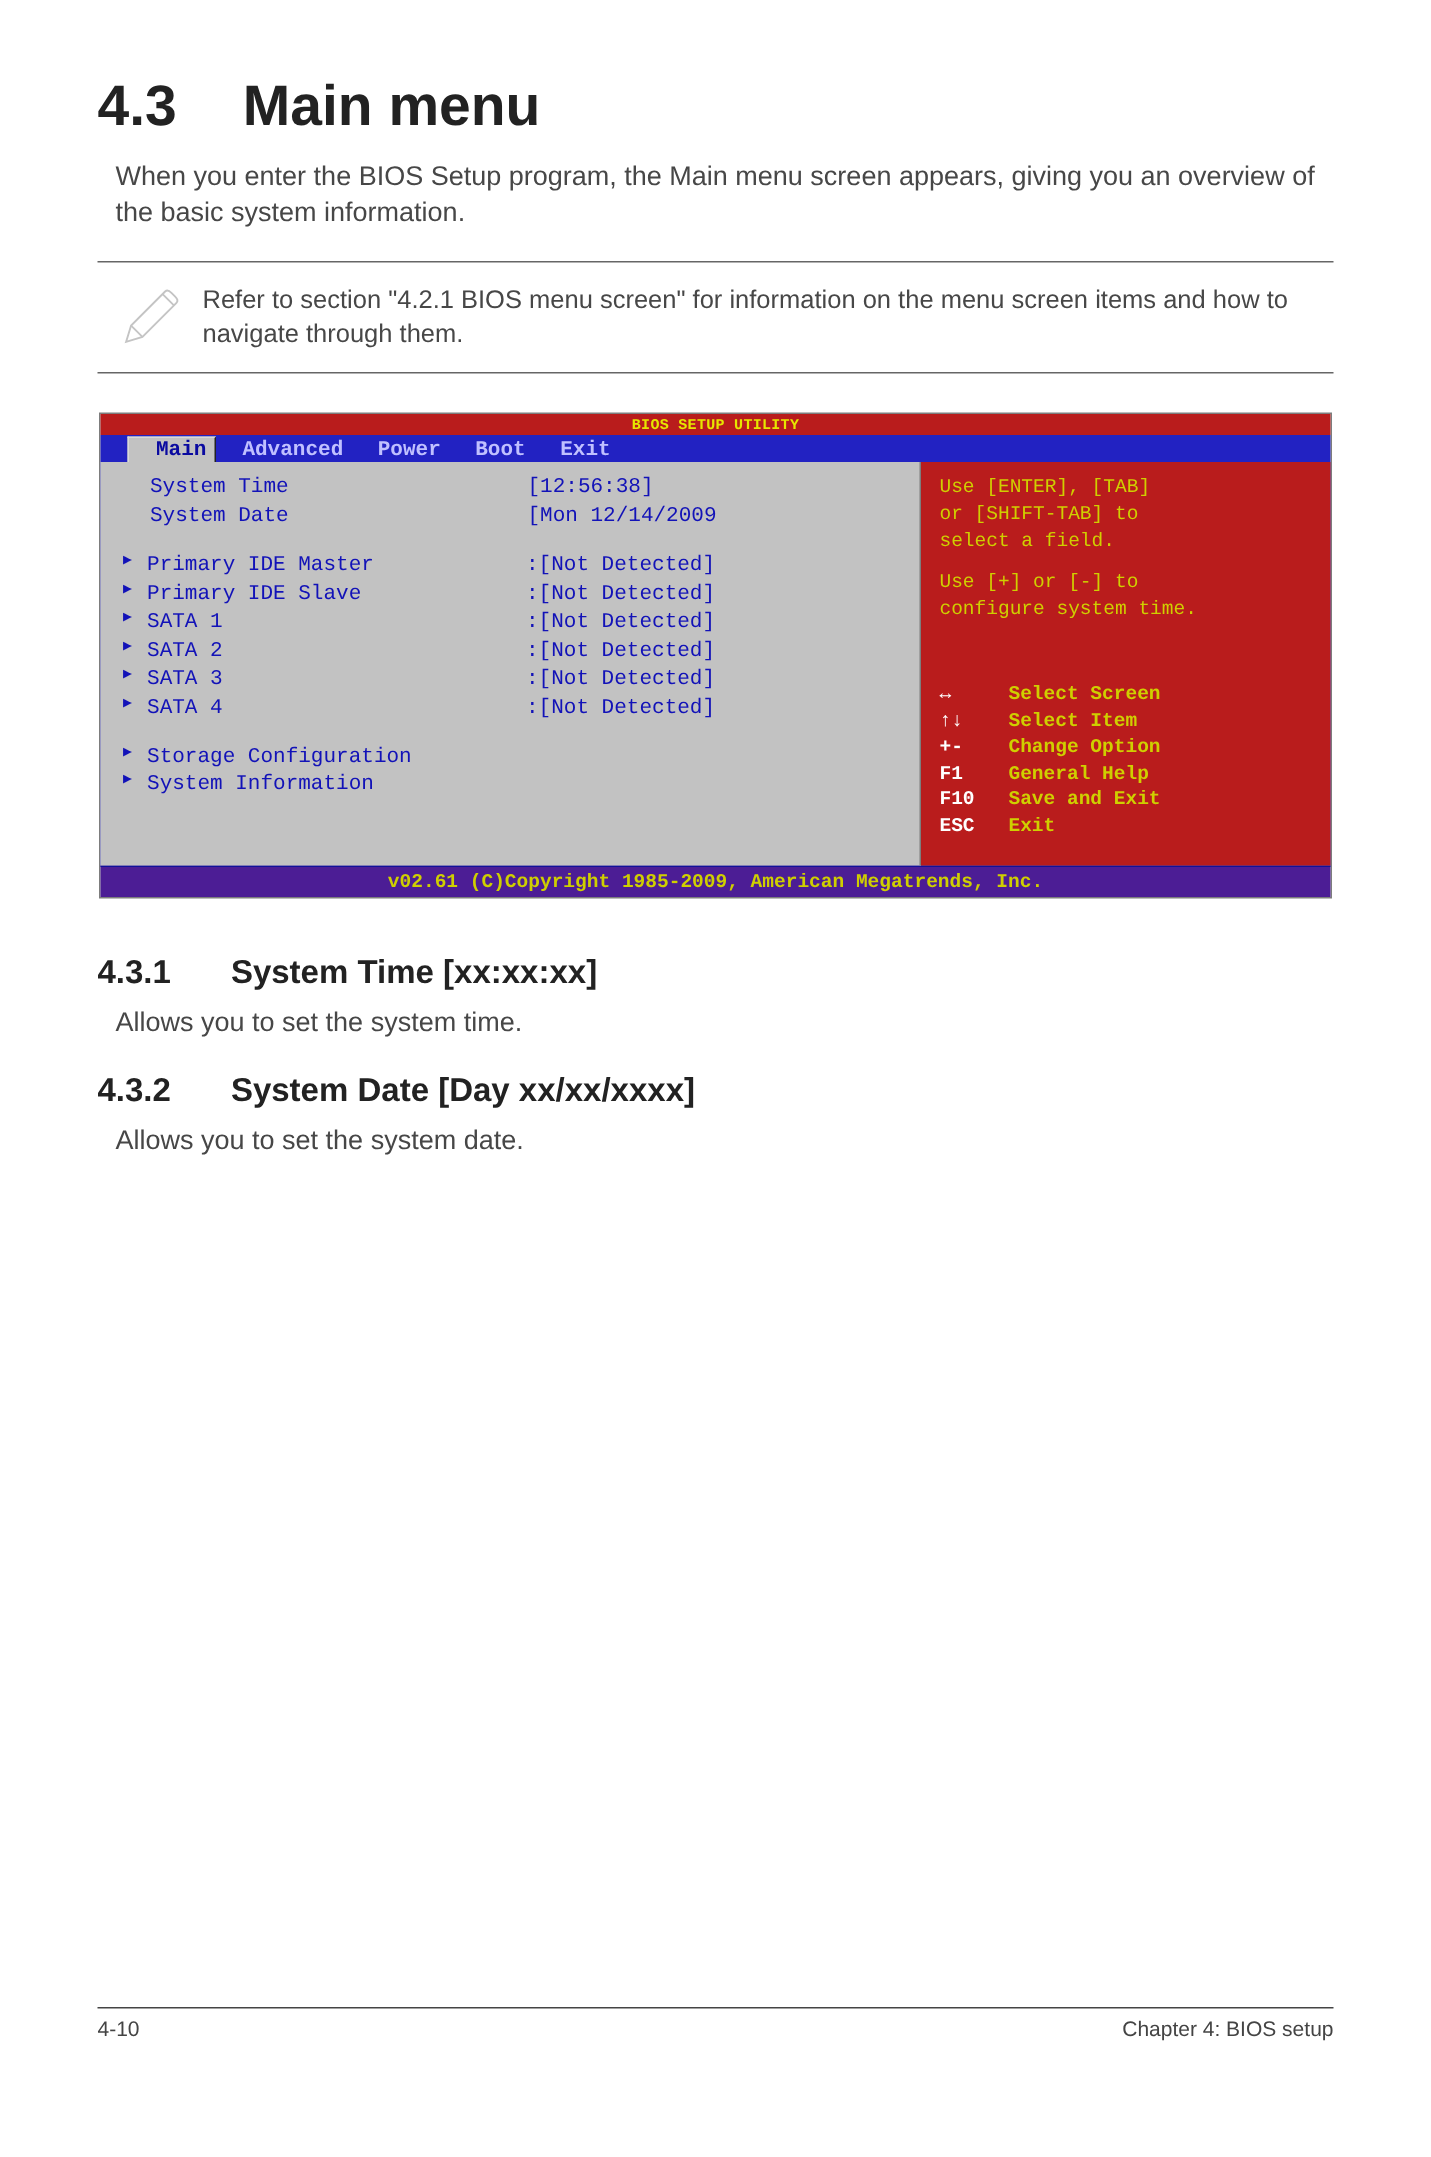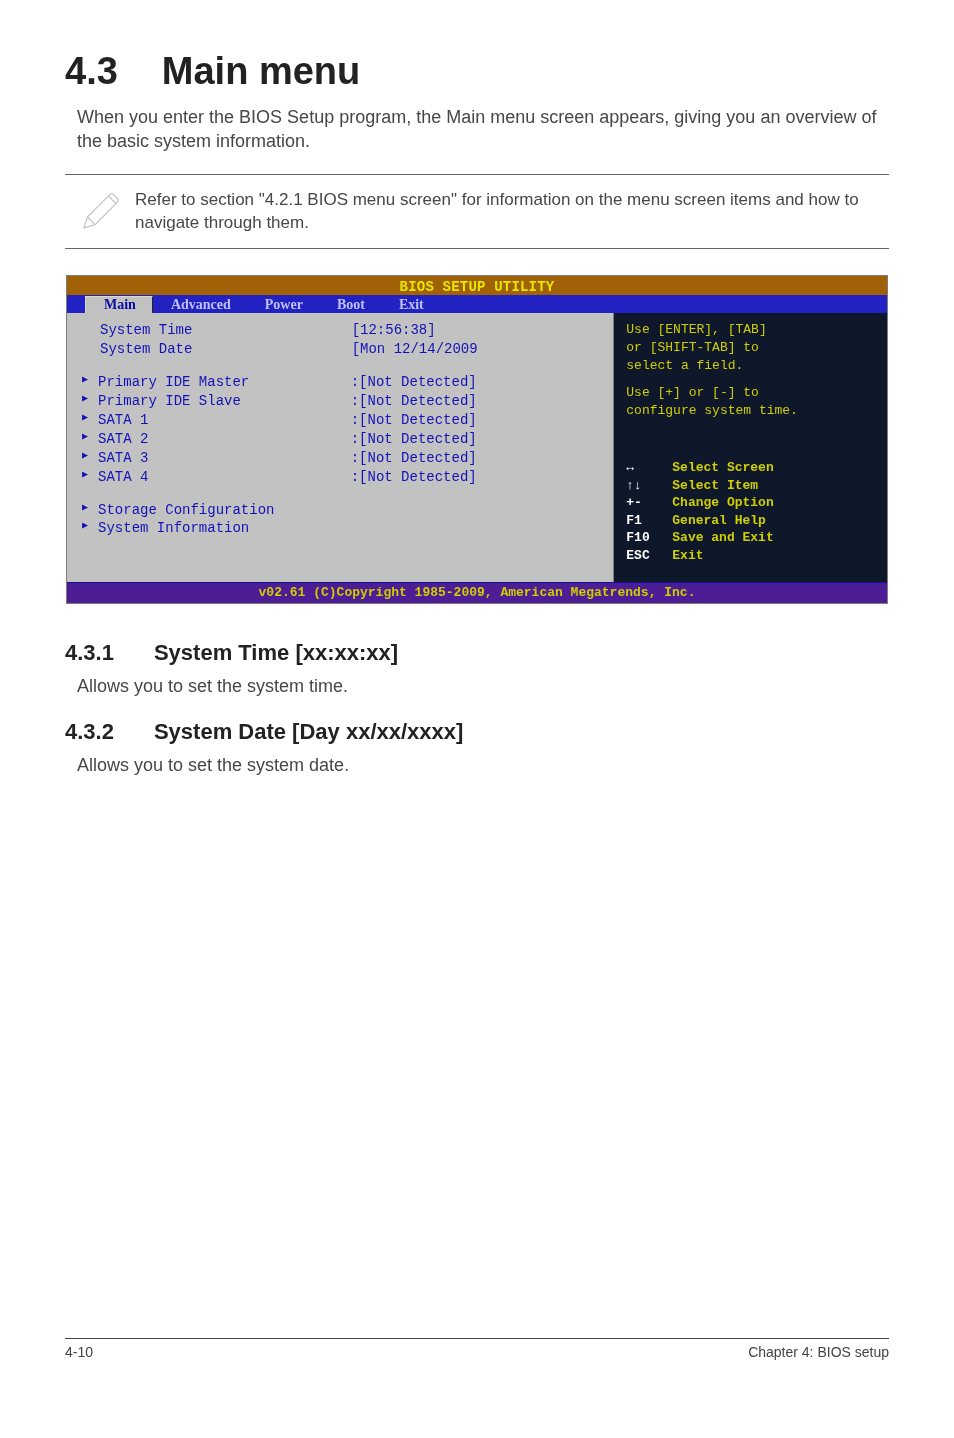--- a/index.html
+++ b/index.html
@@ -61,40 +61,39 @@
   
   .bios {
     margin: 0 auto 36px auto;
     width: 820px;
     font-family: "Courier New", monospace;
     font-size: 14px;
     border: 1px solid #7d7d7d;
     box-shadow: inset 0 0 0 0 #000;
   }
   .bios-top {
-    background: #a16207;
+    background: #b91c1c;
     color: #e6e600;
     text-align: center;
     font-weight: bold;
     padding-top: 3px;
-    font-size: 14px;
+    font-size: 10px;
     letter-spacing: 0.2px;
   }
   .bios-tabs {
     background: #2222c2;
     display: flex;
     padding-left: 18px;
     height: 18px;
     align-items: flex-end;
   }
   .bios-tab {
     color: #c0c0ff;
-    padding: 0 16px 0 18px;
-    font-weight: bold;
-    font-family: Liberation Serif, serif;
+    padding: 0 5px 0 18px;
+    font-weight: bold;
   }
   .bios-tab.active {
     background: #c2c2c2;
     color: #0a0aa0;
     border-top: 1px solid #d8d8d8;
     border-left: 1px solid #d8d8d8;
     border-right: 1px solid #222;
   }
   .bios-body {
     display: flex;
@@ -103,21 +102,21 @@
   .bios-left {
     flex: 2.1;
     background: #c2c2c2;
     color: #1212b8;
     padding: 8px 10px 10px 14px;
     border-right: 1px solid #7d7d7d;
     line-height: 1.35;
   }
   .bios-right {
     flex: 1;
-    background: #0f172a;
+    background: #b91c1c;
     color: #cfcf00;
     padding: 8px 12px;
     line-height: 1.35;
     font-size: 13px;
   }
   .bios-left .row {
     display: flex;
     white-space: pre;
   }
   .bios-left .row .lab { flex: 1; }

